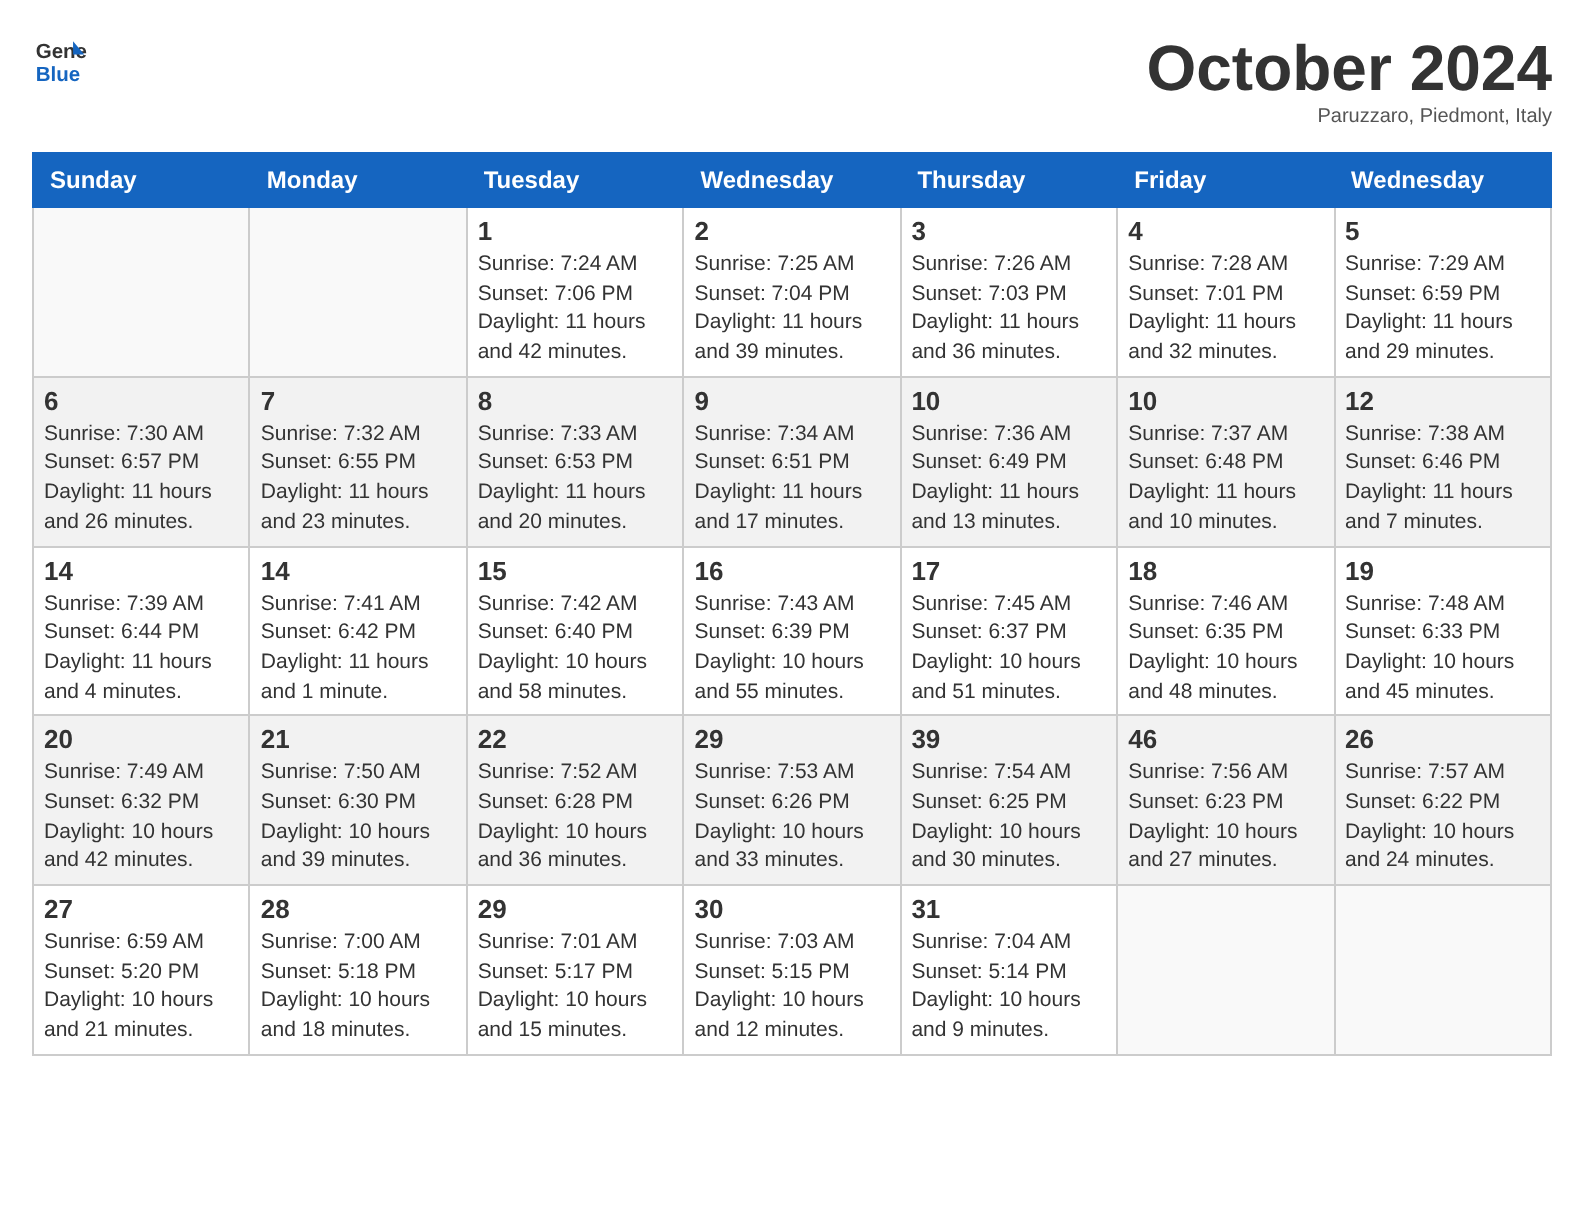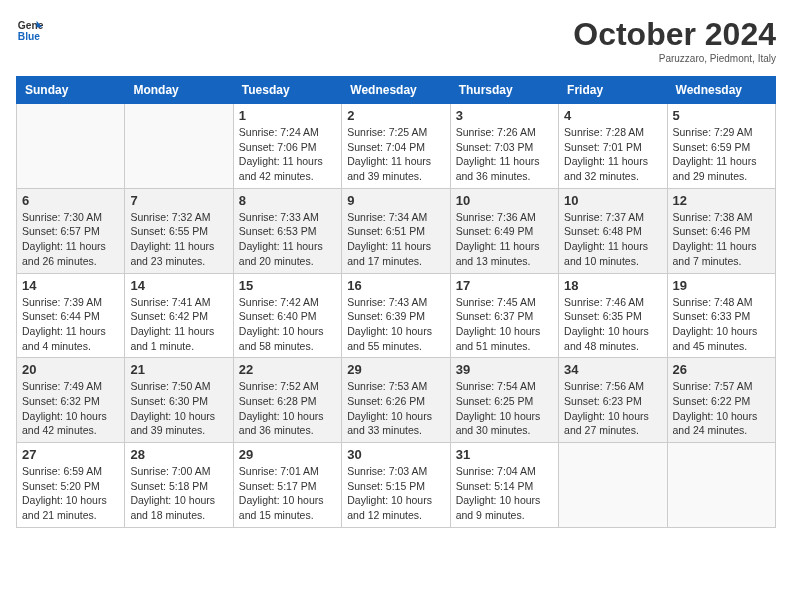--- a/index.html
+++ b/index.html
@@ -207,21 +207,21 @@
         </td>
         <td>
           <span class="day-num">29</span>
           <div class="day-info">Sunrise: 7:53 AM<br>Sunset: 6:26 PM<br>Daylight: 10 hours and 33 minutes.</div>
         </td>
         <td>
           <span class="day-num">39</span>
           <div class="day-info">Sunrise: 7:54 AM<br>Sunset: 6:25 PM<br>Daylight: 10 hours and 30 minutes.</div>
         </td>
         <td>
-          <span class="day-num">34</span>
+          <span class="day-num">46</span>
           <div class="day-info">Sunrise: 7:56 AM<br>Sunset: 6:23 PM<br>Daylight: 10 hours and 27 minutes.</div>
         </td>
         <td>
           <span class="day-num">26</span>
           <div class="day-info">Sunrise: 7:57 AM<br>Sunset: 6:22 PM<br>Daylight: 10 hours and 24 minutes.</div>
         </td>
       </tr>
       <tr>
         <td>
           <span class="day-num">27</span>

